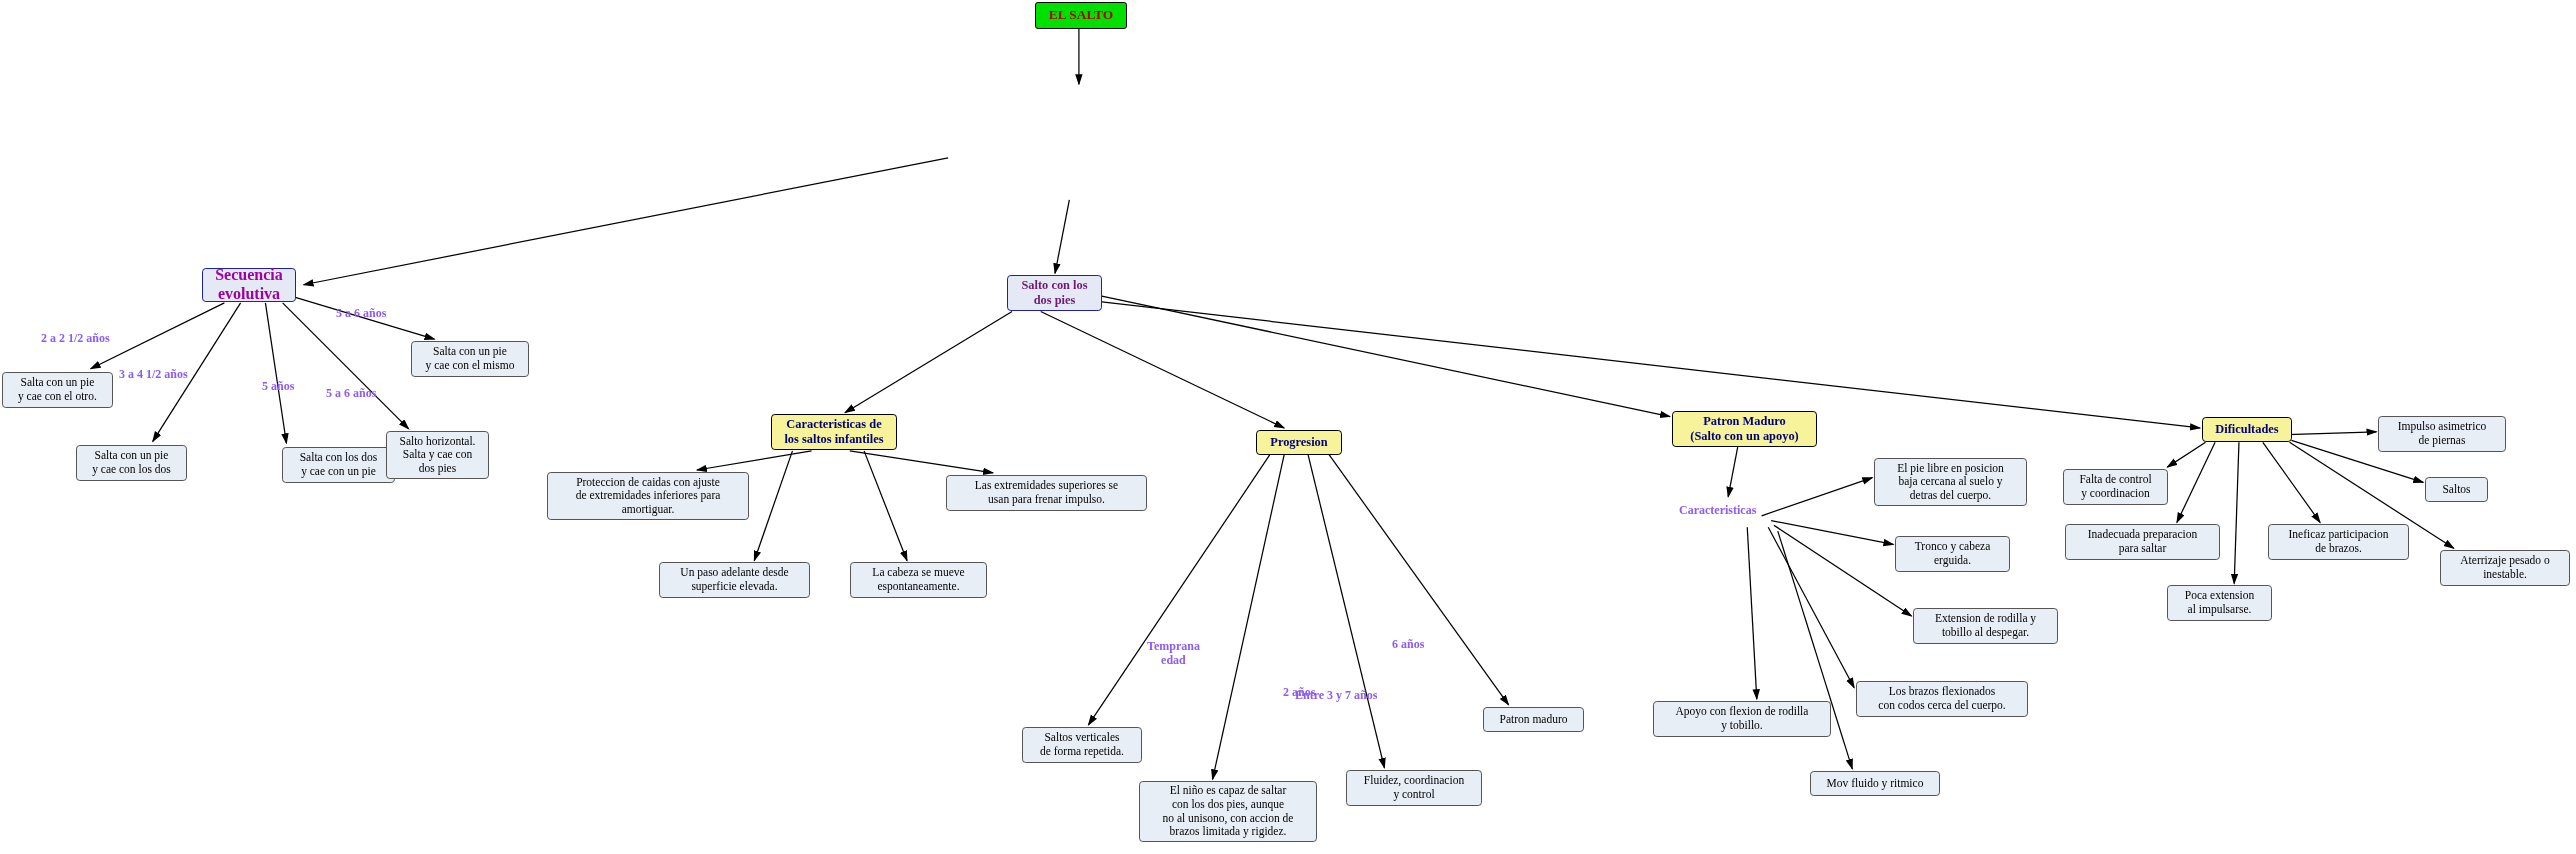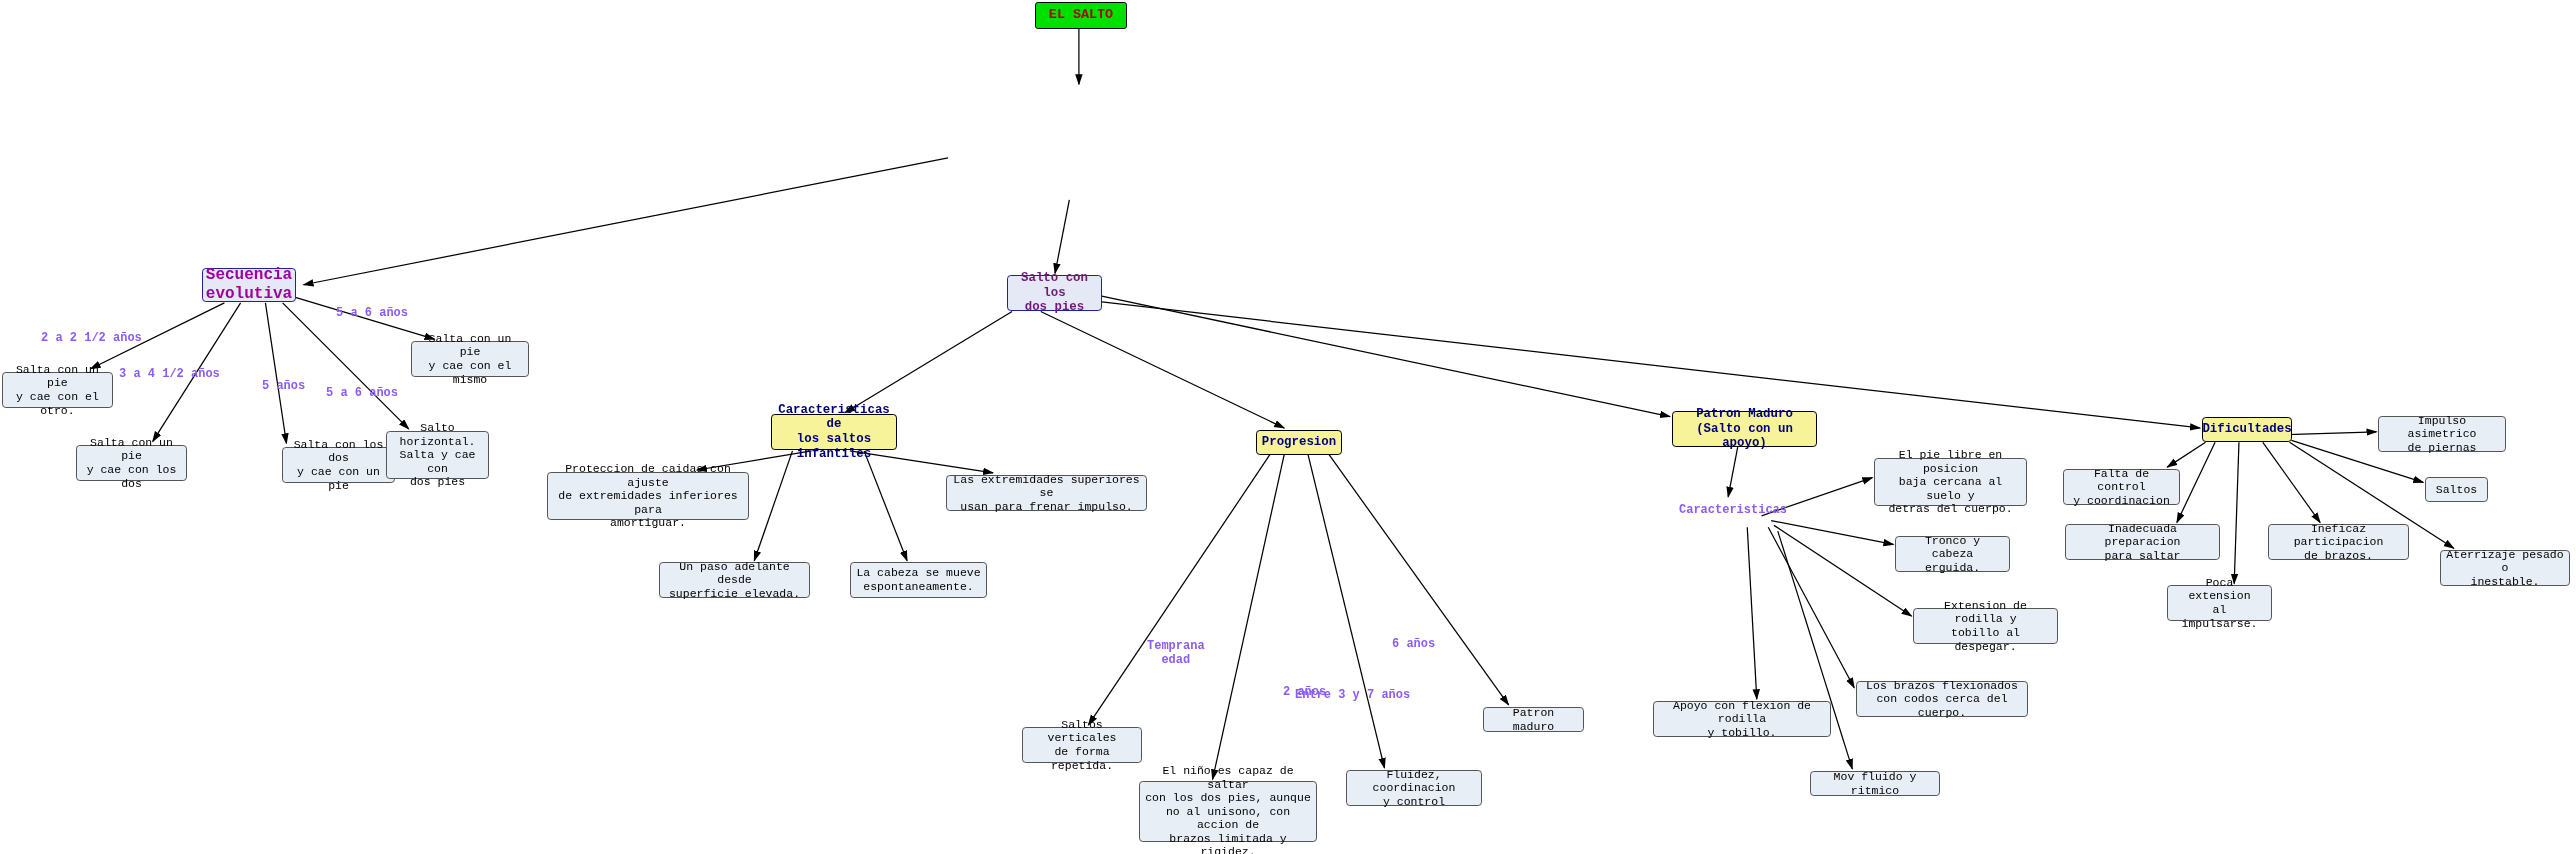--- a/index.html
+++ b/index.html
@@ -5,21 +5,21 @@
   html, body {
     margin: 0;
     padding: 0;
     background: #ffffff;
   }
   #canvas {
     position: relative;
     width: 2576px;
     height: 855px;
     background: #ffffff;
-    font-family: Liberation Mono, monospace;
+    font-family: Liberation Serif, serif;
     overflow: hidden;
   }
   #edges {
     position: absolute;
     left: 0; top: 0;
     width: 2576px;
     height: 855px;
     pointer-events: none;
   }
   .node {
@@ -207,21 +207,21 @@
   <div class="node plain" style="left:1874px; top:458px; width:153px; height:48px;">El pie libre en posicion
 baja cercana al suelo y
 detras del cuerpo.</div>
   <div class="node plain" style="left:1895px; top:536px; width:115px; height:36px;">Tronco y cabeza
 erguida.</div>
   <div class="node plain" style="left:1913px; top:608px; width:145px; height:36px;">Extension de rodilla y
 tobillo al despegar.</div>
   <div class="node plain" style="left:1856px; top:681px; width:172px; height:36px;">Los brazos flexionados
 con codos cerca del cuerpo.</div>
 
-  <div class="node plain" style="left:2063px; top:469px; width:117px; height:36px;">Falta de control
+  <div class="node plain" style="left:2063px; top:469px; width:105px; height:36px;">Falta de control
 y coordinacion</div>
   <div class="node plain" style="left:2065px; top:524px; width:155px; height:36px;">Inadecuada preparacion
 para saltar</div>
   <div class="node plain" style="left:2167px; top:585px; width:105px; height:36px;">Poca extension
 al impulsarse.</div>
   <div class="node plain" style="left:2268px; top:524px; width:141px; height:36px;">Ineficaz participacion
 de brazos.</div>
   <div class="node plain" style="left:2378px; top:416px; width:128px; height:36px;">Impulso asimetrico
 de piernas</div>
   <div class="node plain" style="left:2425px; top:477px; width:63px; height:25px;">Saltos</div>

